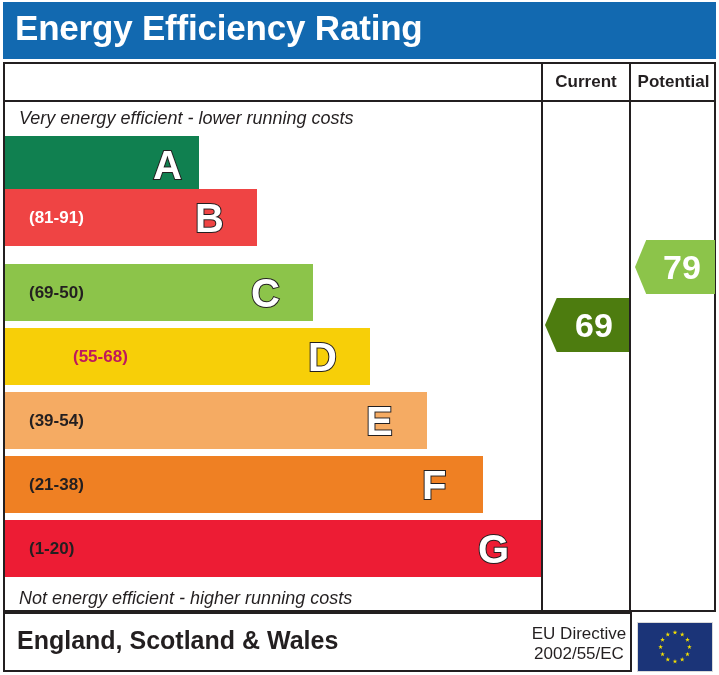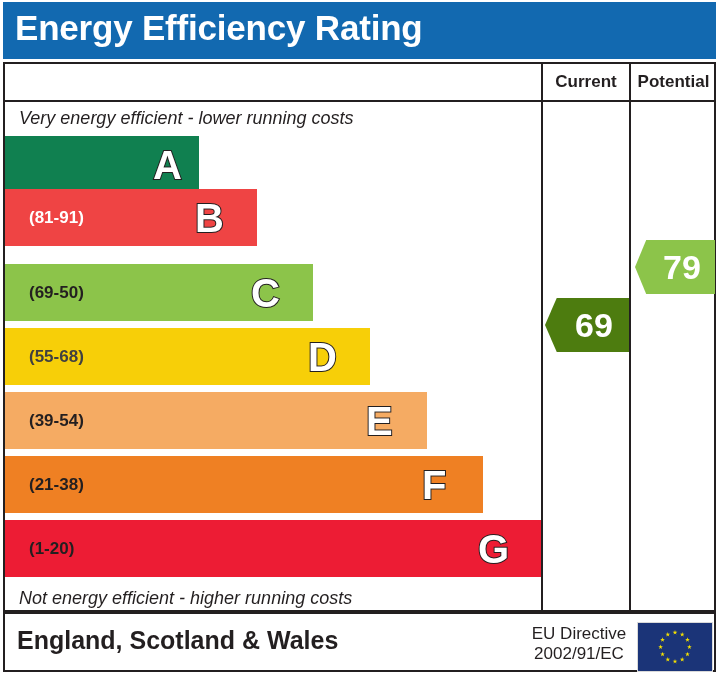--- a/index.html
+++ b/index.html
@@ -148,21 +148,21 @@
     color: #ffffff;
     padding-left: 14px;
     line-height: 1;
   }
 
   
   .footer {
     position: absolute;
     left: 3px;
     top: 612px;
-    width: 713px;
+    width: 629px;
     height: 60px;
     border: 2px solid #231f20;
     box-sizing: border-box;
     background: #ffffff;
     padding-left: 48px;
   }
   .footer-region {
     position: absolute;
     left: 12px;
     top: 12px;
@@ -222,21 +222,21 @@
         </div>
         <div class="band" style="top: 125px; width: 252px; background: #ef4444;">
           <div class="band-range" style="color: rgb(255, 255, 255);">(81-91)</div>
           <div class="band-letter" style="left: 190px;">B</div>
         </div>
         <div class="band" style="top: 200px; width: 308px; background: rgb(140, 196, 74);">
           <div class="band-range" style="color: rgb(35, 31, 32);">(69-50)</div>
           <div class="band-letter" style="left: 246px;">C</div>
         </div>
         <div class="band" style="top: 264px; width: 365px; background: rgb(247, 207, 8);">
-          <div class="band-range" style="color: #404040;">(55-68)</div>
+          <div class="band-range" style="color: #be185d; margin-left: 44px;">(55-68)</div>
           <div class="band-letter" style="left: 303px;">D</div>
         </div>
         <div class="band" style="top: 328px; width: 422px; background: rgb(245, 171, 99);">
           <div class="band-range" style="color: rgb(35, 31, 32);">(39-54)</div>
           <div class="band-letter" style="left: 361px;">E</div>
         </div>
         <div class="band" style="top: 392px; width: 478px; background: rgb(239, 128, 35);">
           <div class="band-range" style="color: rgb(35, 31, 32);">(21-38)</div>
           <div class="band-letter" style="left: 417px;">F</div>
         </div>
@@ -253,21 +253,21 @@
           <span>79</span>
         </div>
       </div>
 
   </div>
 
   <div class="footer">
     <div class="footer-region">England, Scotland &amp; Wales</div>
     <div class="footer-directive">
       <div>EU Directive</div>
-      <div>2002/91/EC</div>
+      <div>2002/55/EC</div>
     </div>
   </div>
 
   <div class="eu-flag">
     <svg viewBox="0 0 76 50">
       <g fill="#f4e000" id="eu-stars">
           <path d="M38.00,7.40L38.58,9.20L40.47,9.20L38.94,10.31L39.53,12.10L38.00,10.99L36.47,12.10L37.06,10.31L35.53,9.20L37.42,9.20ZM45.50,9.41L46.08,11.21L47.97,11.21L46.44,12.32L47.03,14.11L45.50,13.00L43.97,14.11L44.56,12.32L43.03,11.21L44.92,11.21ZM50.99,14.90L51.57,16.70L53.46,16.70L51.93,17.81L52.52,19.60L50.99,18.49L49.46,19.60L50.05,17.81L48.52,16.70L50.41,16.70ZM53.00,22.40L53.58,24.20L55.47,24.20L53.94,25.31L54.53,27.10L53.00,25.99L51.47,27.10L52.06,25.31L50.53,24.20L52.42,24.20ZM50.99,29.90L51.57,31.70L53.46,31.70L51.93,32.81L52.52,34.60L50.99,33.49L49.46,34.60L50.05,32.81L48.52,31.70L50.41,31.70ZM45.50,35.39L46.08,37.19L47.97,37.19L46.44,38.30L47.03,40.09L45.50,38.98L43.97,40.09L44.56,38.30L43.03,37.19L44.92,37.19ZM38.00,37.40L38.58,39.20L40.47,39.20L38.94,40.31L39.53,42.10L38.00,40.99L36.47,42.10L37.06,40.31L35.53,39.20L37.42,39.20ZM30.50,35.39L31.08,37.19L32.97,37.19L31.44,38.30L32.03,40.09L30.50,38.98L28.97,40.09L29.56,38.30L28.03,37.19L29.92,37.19ZM25.01,29.90L25.59,31.70L27.48,31.70L25.95,32.81L26.54,34.60L25.01,33.49L23.48,34.60L24.07,32.81L22.54,31.70L24.43,31.70ZM23.00,22.40L23.58,24.20L25.47,24.20L23.94,25.31L24.53,27.10L23.00,25.99L21.47,27.10L22.06,25.31L20.53,24.20L22.42,24.20ZM25.01,14.90L25.59,16.70L27.48,16.70L25.95,17.81L26.54,19.60L25.01,18.49L23.48,19.60L24.07,17.81L22.54,16.70L24.43,16.70ZM30.50,9.41L31.08,11.21L32.97,11.21L31.44,12.32L32.03,14.11L30.50,13.00L28.97,14.11L29.56,12.32L28.03,11.21L29.92,11.21Z" fill="#f4e000"></path>
         </g>
     </svg>
   </div>

